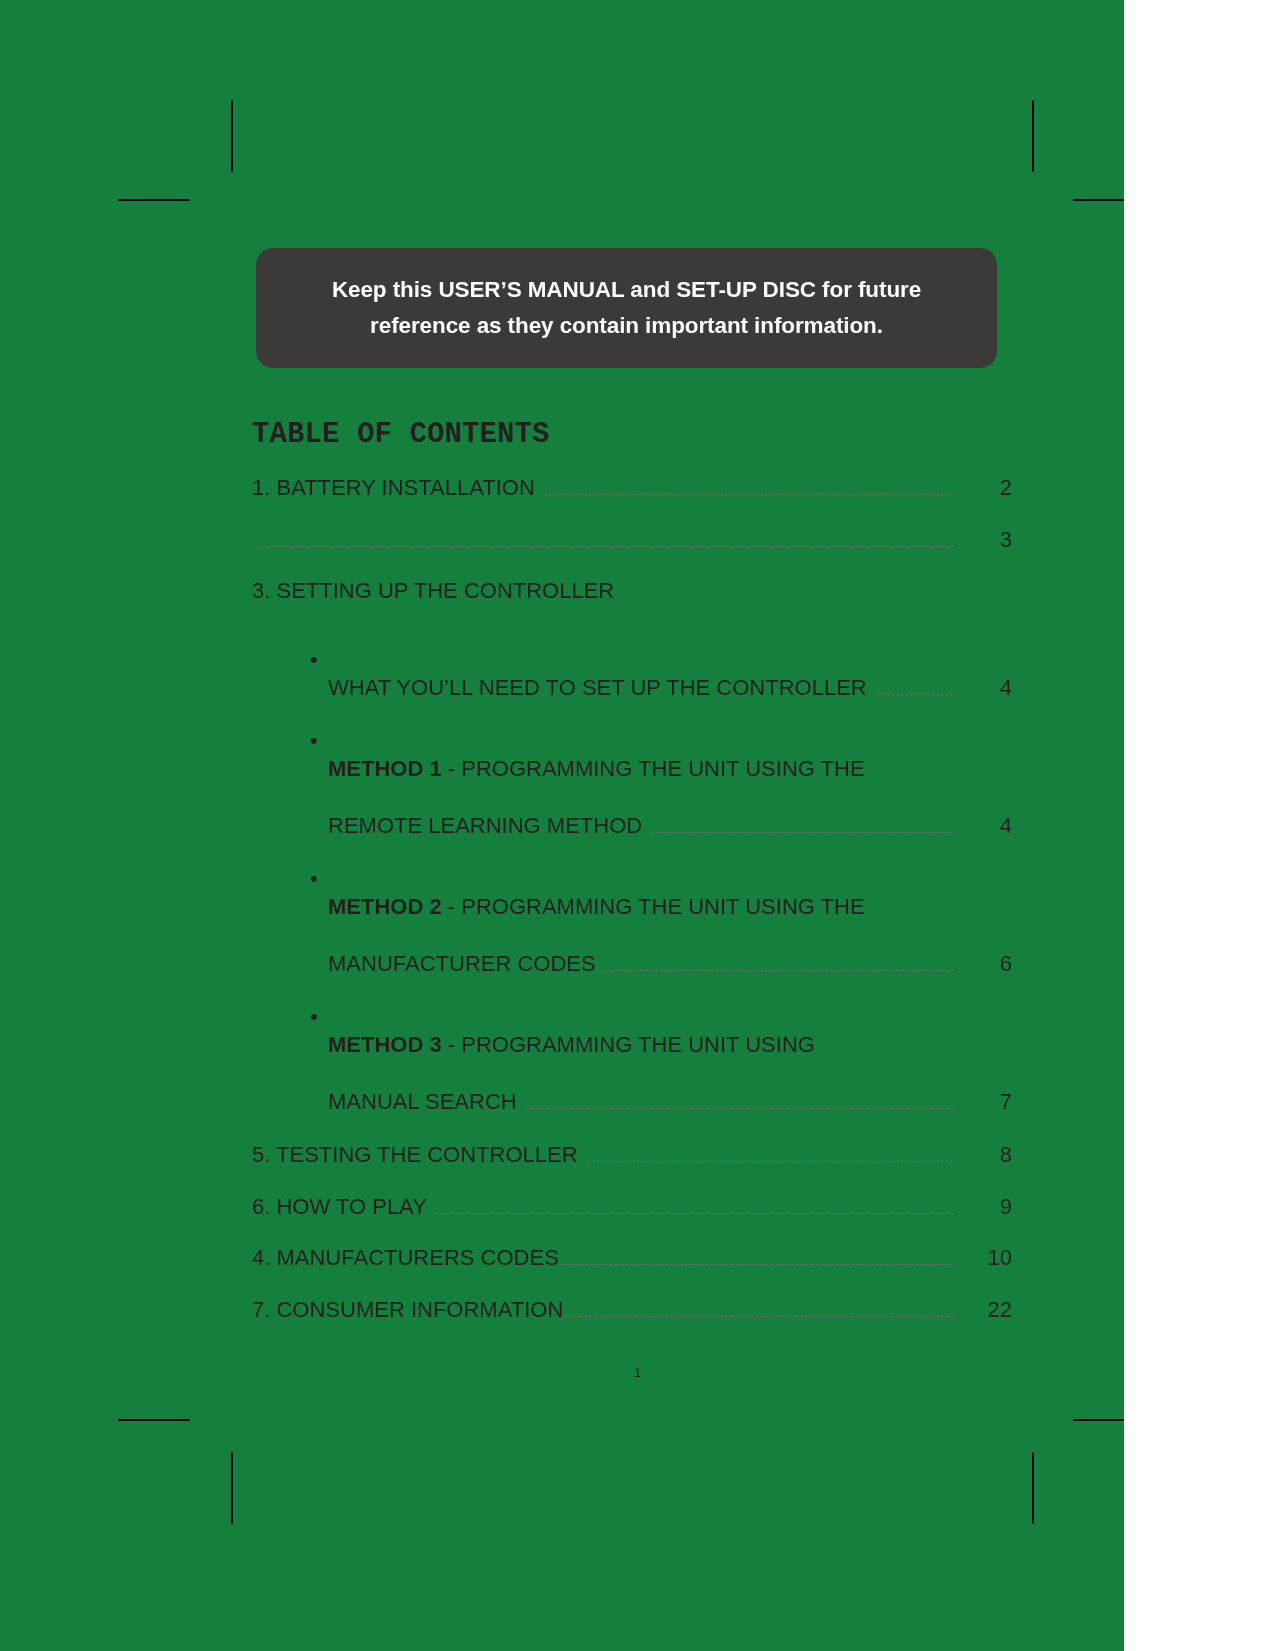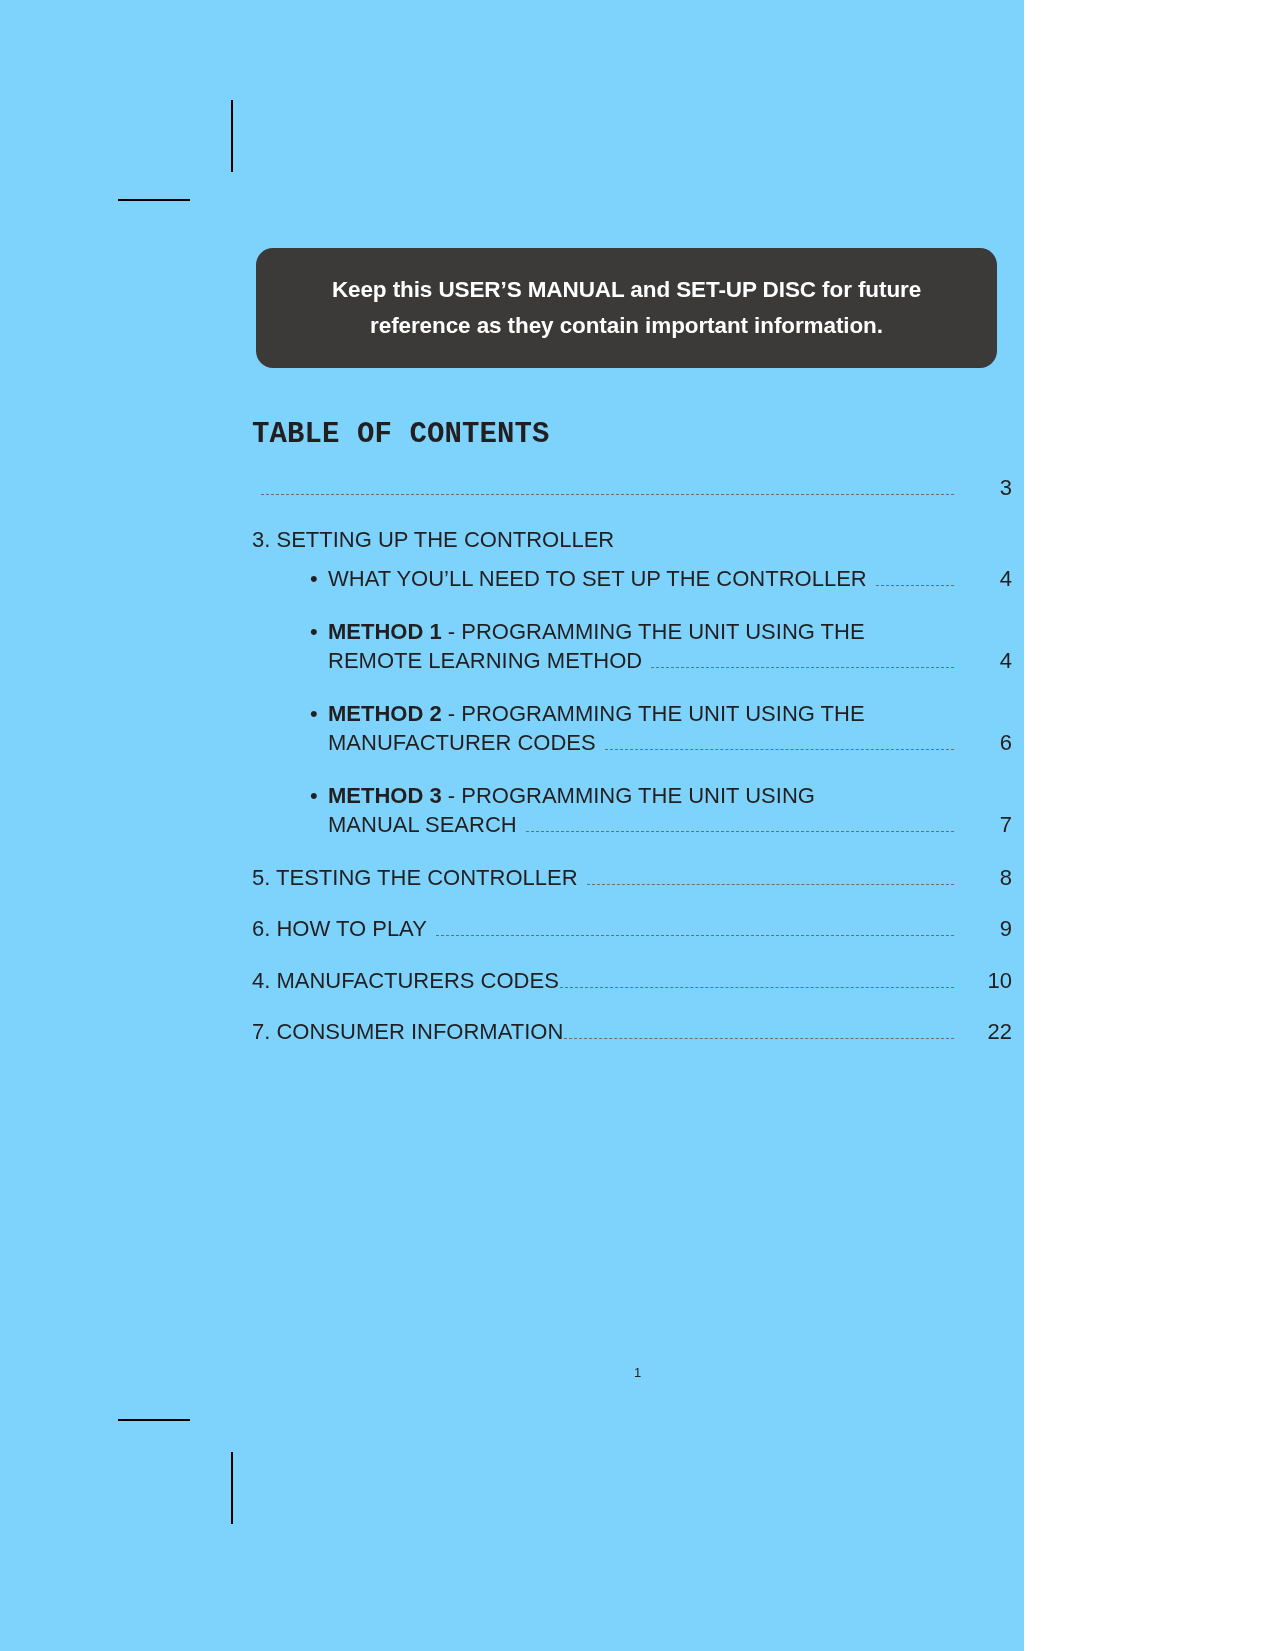--- a/index.html
+++ b/index.html
@@ -6,23 +6,23 @@
     margin: 0;
     padding: 0;
     background: #ffffff;
   }
   body {
     font-family: "Liberation Sans", "DejaVu Sans", sans-serif;
     color: #231f20;
   }
   .page {
     position: relative;
-    width: 1024px;
+    width: 1124px;
     height: 1651px;
-    background: #7dd3fc;
+    background: #15803d;
     overflow: hidden;
   }
 
   
   .crop {
     position: absolute;
     background: #000000;
   }
   .crop.v { width: 1.6px; }
   .crop.h { height: 1.6px; }
@@ -75,21 +75,21 @@
     color: #231f20;
     margin: 0 0 22px 0;
     font-family: Liberation Mono, monospace;
   }
 
   .toc-row {
     display: flex;
     align-items: flex-end;
     margin-bottom: 22.5px;
   }
-  .toc-row.no-leader { margin-bottom: 10px; }
+  .toc-row.no-leader { margin-bottom: 40px; }
 
   .toc-left {
     flex: 1 1 auto;
     min-width: 0;
     display: flex;
     align-items: flex-end;
   }
 
   .toc-label {
     font-size: 22px;
@@ -133,20 +133,21 @@
     line-height: 1.32;
     color: #231f20;
   }
   .sub-body { flex: 1 1 auto; min-width: 0; }
 
   .line {
     display: flex;
     align-items: flex-end;
     font-size: 22px;
     line-height: 1.32;
+    margin-top: 28px;
   }
   .line .txt { white-space: nowrap; color: #231f20; }
   .line .txt b { font-weight: bold; }
 
   
   .folio {
     position: absolute;
     left: 0;
     top: 1365px;
     width: 1275px;
@@ -173,20 +174,27 @@
     <div class="notice-text">
       <span>Keep this USER’S MANUAL and SET-UP DISC for future</span><br>
       <span>reference as they contain important information.</span>
     </div>
   </div>
 
   <div class="toc">
 
     <h1 class="toc-title">TABLE OF CONTENTS</h1>
 
+    <div class="toc-row">
+      <div class="toc-left">
+        <span class="toc-label">1. BATTERY INSTALLATION</span>
+        <span class="leader"></span>
+      </div>
+      <span class="pageno">2</span>
+    </div>
 
     <div class="toc-row">
       <div class="toc-left">
         <span class="leader"></span>
       </div>
       <span class="pageno">3</span>
     </div>
 
     <div class="toc-row no-leader">
       <div class="toc-left">

